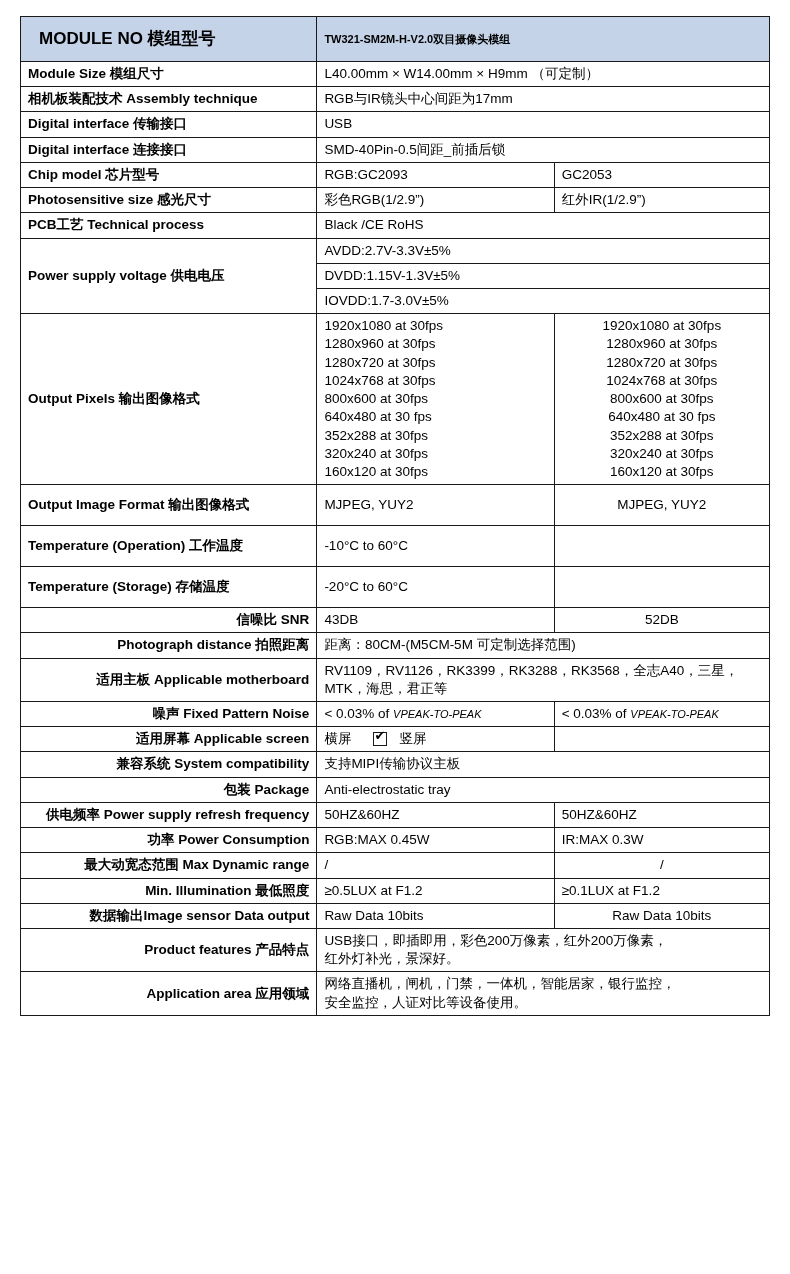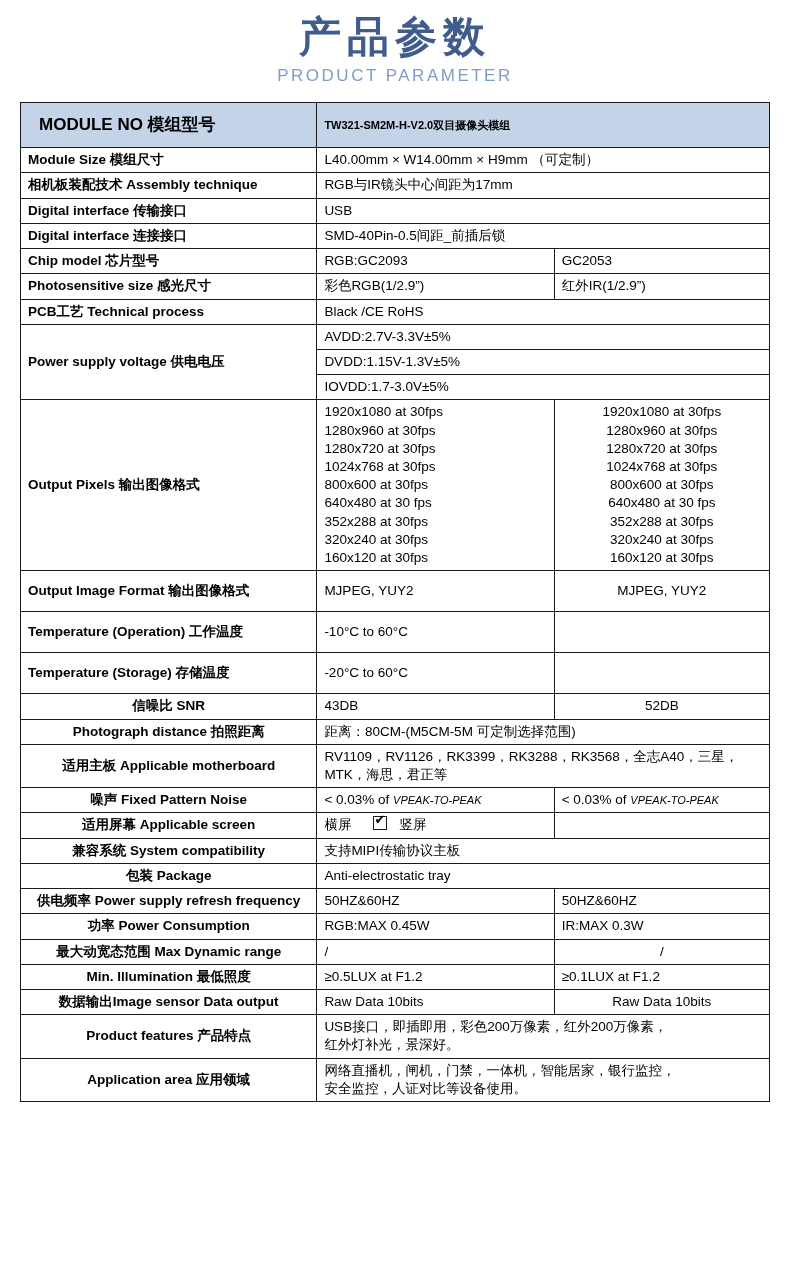--- a/index.html
+++ b/index.html
@@ -55,21 +55,21 @@
   }
   .col-label { width: 296px; }
   .col-a { width: 237px; }
   .col-b { width: 215px; }
 
   .label {
     font-weight: bold;
     font-size: 14px;
     white-space: nowrap;
   }
-  .label-center { text-align: center; }
+  .label-center { text-align: right; }
   .title-row td {
     background: #c5d3e8;
     height: 38px;
   }
   .title-row .label {
     font-size: 17px;
     font-weight: bold;
     padding-left: 18px;
   }
   .title-row .title-val {
@@ -98,20 +98,21 @@
     font-size: 10.5px;
   }
   .feature-cell {
     font-size: 13.5px;
     line-height: 1.55;
     padding-top: 8px;
     padding-bottom: 8px;
   }
   .checkbox-line {
     display: flex;
+    align-items: center;
     gap: 12px;
   }
   .chk {
     display: inline-block;
     width: 12px;
     height: 12px;
     border: 1.4px solid #1a1a1a;
     position: relative;
     margin-left: 10px;
   }
@@ -122,24 +123,20 @@
     top: -4px;
     font-size: 13px;
     line-height: 1;
   }
 </style>
 </head>
 <body>
 
 <div class="page">
 
-  <div class="header">
-    <div class="cn-title">产品参数</div>
-    <div class="en-title">PRODUCT PARAMETER</div>
-  </div>
 
   <table class="spec">
     <colgroup>
       <col class="col-label">
       <col class="col-a">
       <col class="col-b">
     </colgroup>
     <tbody>
       <tr class="title-row">
         <td class="label">MODULE NO  模组型号</td>

